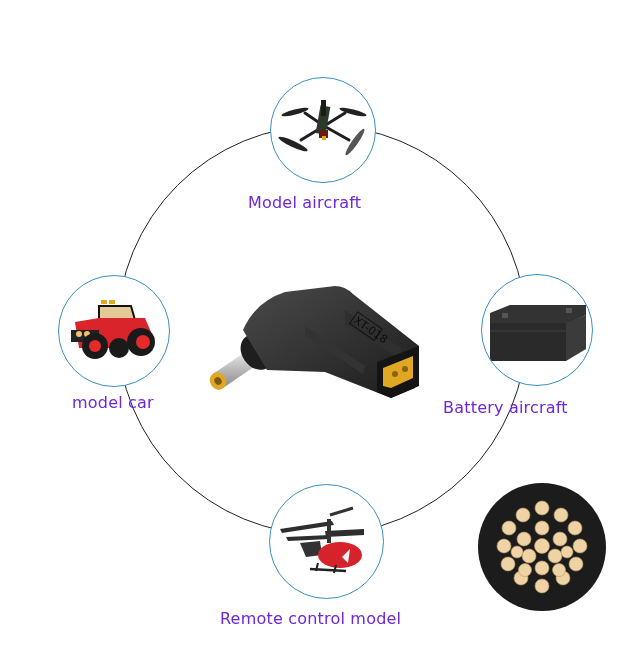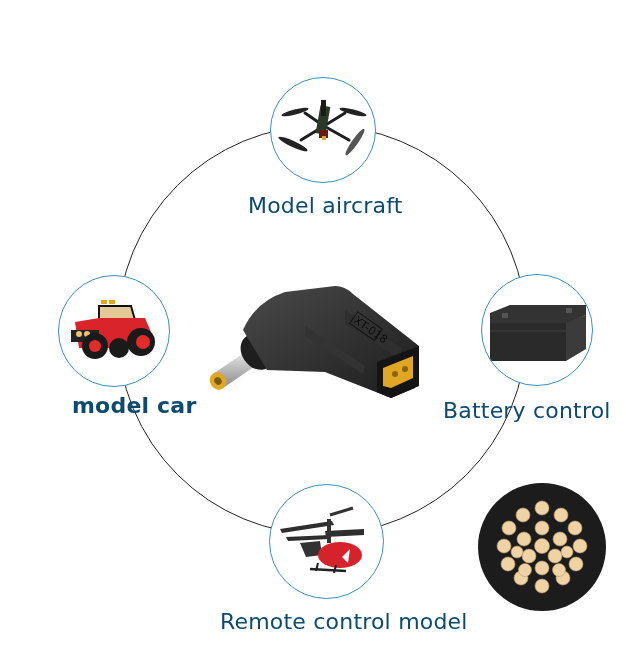--- a/index.html
+++ b/index.html
@@ -1,19 +1,19 @@
 <!DOCTYPE html>
 <html><head>
 <meta charset="utf-8">
 <style>
   html,body{margin:0;padding:0;background:#ffffff;}
   body{width:626px;height:660px;position:relative;overflow:hidden;font-family:"DejaVu Sans","Liberation Sans",sans-serif;}
   .ring{position:absolute;left:117px;top:125px;width:410px;height:410px;border:1.3px solid #222;border-radius:50%;box-sizing:border-box;}
   .node{position:absolute;border:1.5px solid #3a8fc0;border-radius:50%;background:#fff;box-sizing:border-box;overflow:hidden;}
-  .label{position:absolute;color:#0c4a6e;font-size:22px;white-space:nowrap;letter-spacing:0.2px;}
+  .label{position:absolute;color:#6d28d9;font-size:16px;white-space:nowrap;letter-spacing:0.2px;}
   svg{display:block;}
 </style>
 </head>
 <body>
 
 <div class="ring"></div>
 
 <div class="node" style="left:270px;top:77px;width:106px;height:106px;">
   <svg width="106" height="106" viewBox="0 0 106 106">
     <g stroke="#1e1e1e" stroke-width="3" stroke-linecap="round">
@@ -43,33 +43,33 @@
     <rect x="12" y="54" width="28" height="12" fill="#222"></rect>
     <circle cx="20" cy="58" r="3" fill="#f2c170"></circle>
     <circle cx="28" cy="58" r="3" fill="#f2c170"></circle>
     <circle cx="36" cy="70" r="13" fill="#1a1a1a"></circle>
     <circle cx="36" cy="70" r="6" fill="#e52a2a"></circle>
     <circle cx="82" cy="66" r="14" fill="#1a1a1a"></circle>
     <circle cx="84" cy="66" r="7" fill="#e52a2a"></circle>
     <circle cx="60" cy="72" r="10" fill="#1a1a1a"></circle>
   </svg>
 </div>
-<div class="label" style="left:72px;top:393px;font-weight:bold;">model car</div>
+<div class="label" style="left:72px;top:393px;">model car</div>
 
 <div class="node" style="left:481px;top:274px;width:112px;height:112px;">
   <svg width="112" height="112" viewBox="0 0 112 112">
     <path d="M8 38 L28 30 L104 30 L104 40 L82 50 L8 50 Z" fill="#333"></path>
     <rect x="8" y="48" width="76" height="38" fill="#2a2a2a"></rect>
     <path d="M84 48 L104 40 L104 74 L84 86 Z" fill="#3b3b3b"></path>
     <rect x="20" y="38" width="6" height="5" fill="#555"></rect>
     <rect x="84" y="33" width="6" height="5" fill="#555"></rect>
     <line x1="8" y1="56" x2="84" y2="56" stroke="#3f3f3f" stroke-width="1"></line>
   </svg>
 </div>
-<div class="label" style="left:443px;top:398px;">Battery control</div>
+<div class="label" style="left:443px;top:398px;">Battery aircraft</div>
 
 <div class="node" style="left:269px;top:484px;width:115px;height:115px;">
   <svg width="115" height="115" viewBox="0 0 115 115">
     <line x1="60" y1="30" x2="83" y2="23" stroke="#333" stroke-width="3"></line>
     <path d="M10 44 L62 36 L64 40 L12 48 Z" fill="#2e2e2e"></path>
     <path d="M55 46 L94 44 L94 50 L56 52 Z" fill="#2e2e2e"></path>
     <path d="M16 52 L60 50 L60 54 L18 56 Z" fill="#2e2e2e"></path>
     <rect x="57" y="34" width="4" height="24" fill="#333"></rect>
     <path d="M30 58 L50 56 L52 70 L36 72 Z" fill="#333"></path>
     <ellipse cx="70" cy="70" rx="22" ry="13" fill="#d6222a"></ellipse>

